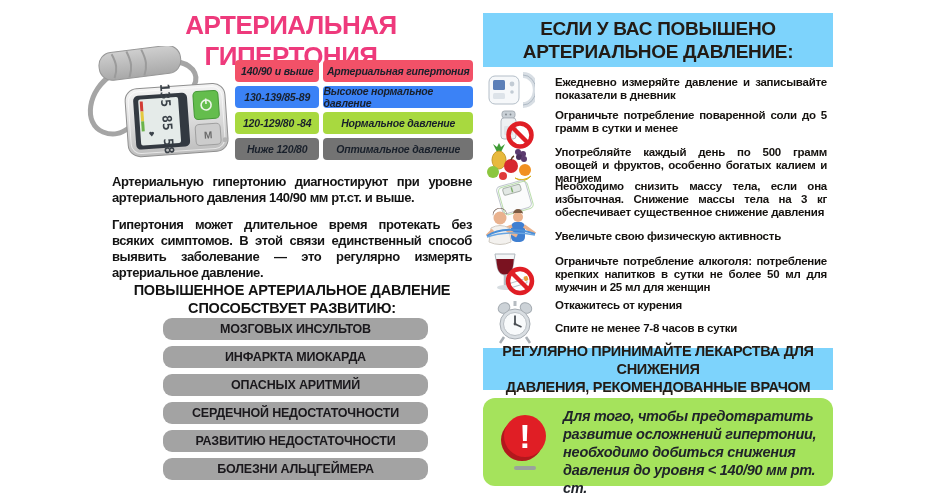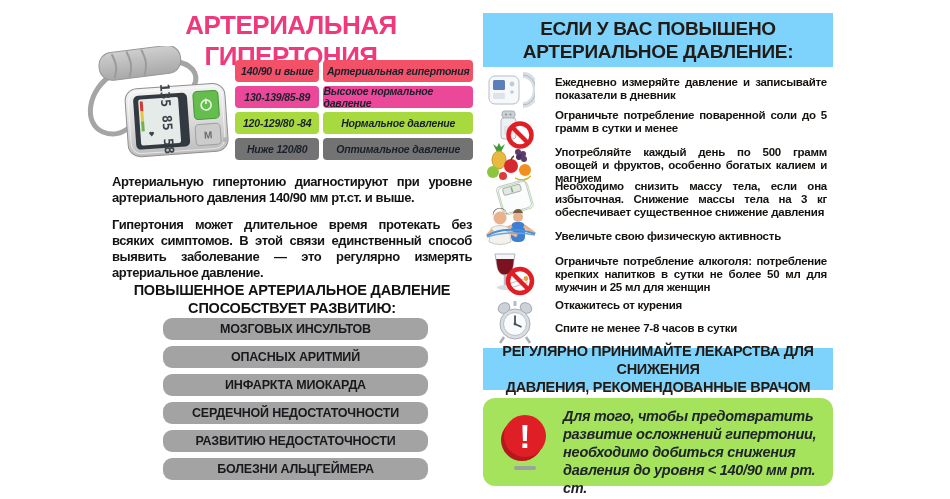--- a/index.html
+++ b/index.html
@@ -12,21 +12,21 @@
     font-size:26px;font-weight:bold;letter-spacing:-0.5px;color:#ee3a7c;}
   .device-svg{position:absolute;left:83px;top:46px;}
 
   .bp-table{position:absolute;left:235px;top:60px;width:238px;}
   .trow{display:flex;margin-bottom:4px;}
   .tcell{height:22px;border-radius:4px;display:flex;align-items:center;justify-content:center;
     font-size:10.5px;font-weight:bold;font-style:italic;color:#19202b;letter-spacing:-0.2px;}
   .tcell.range{width:88px;margin-right:4px;}
   .tcell.label{width:156px;}
   .c-red{background:#f25168;}
-  .c-orange{background:#ec4899;}
+  .c-orange{background:#3b82f6;}
   .c-yg{background:#a8d93f;}
   .c-green{background:#737373;}
 
   .para{position:absolute;left:112px;width:360px;text-align:justify;
     font-size:13px;font-weight:bold;line-height:16px;letter-spacing:-0.4px;color:#141414;}
   .para1{top:174px;}
   .para2{top:217px;}
 
   .conseq-heading{position:absolute;left:112px;top:281px;width:360px;text-align:center;
     white-space:pre-line;font-size:14.5px;font-weight:bold;line-height:18px;color:#121212;letter-spacing:-0.2px;}
@@ -131,22 +131,22 @@
     </div>
 
     <div class="para para1">Артериальную гипертонию диагностируют при уровне артериального давления 140/90 мм рт.ст. и выше.</div>
     <div class="para para2">Гипертония может длительное время протекать без всяких симптомов. В этой связи единственный способ выявить заболевание — это регулярно измерять артериальное давление.</div>
 
     <div class="conseq-heading">ПОВЫШЕННОЕ АРТЕРИАЛЬНОЕ ДАВЛЕНИЕ
 СПОСОБСТВУЕТ РАЗВИТИЮ:</div>
 
     <div class="bars">
       <div class="bar">МОЗГОВЫХ ИНСУЛЬТОВ</div>
+      <div class="bar">ИНФАРКТА МИОКАРДА</div>
       <div class="bar">ОПАСНЫХ АРИТМИЙ</div>
-      <div class="bar">ИНФАРКТА МИОКАРДА</div>
       <div class="bar">СЕРДЕЧНОЙ НЕДОСТАТОЧНОСТИ</div>
       <div class="bar">РАЗВИТИЮ НЕДОСТАТОЧНОСТИ</div>
       <div class="bar">БОЛЕЗНИ АЛЬЦГЕЙМЕРА</div>
     </div>
   </div>
 
   <div class="right-panel">
 
     <div class="band band1">ЕСЛИ У ВАС ПОВЫШЕНО
 АРТЕРИАЛЬНОЕ ДАВЛЕНИЕ:</div>

